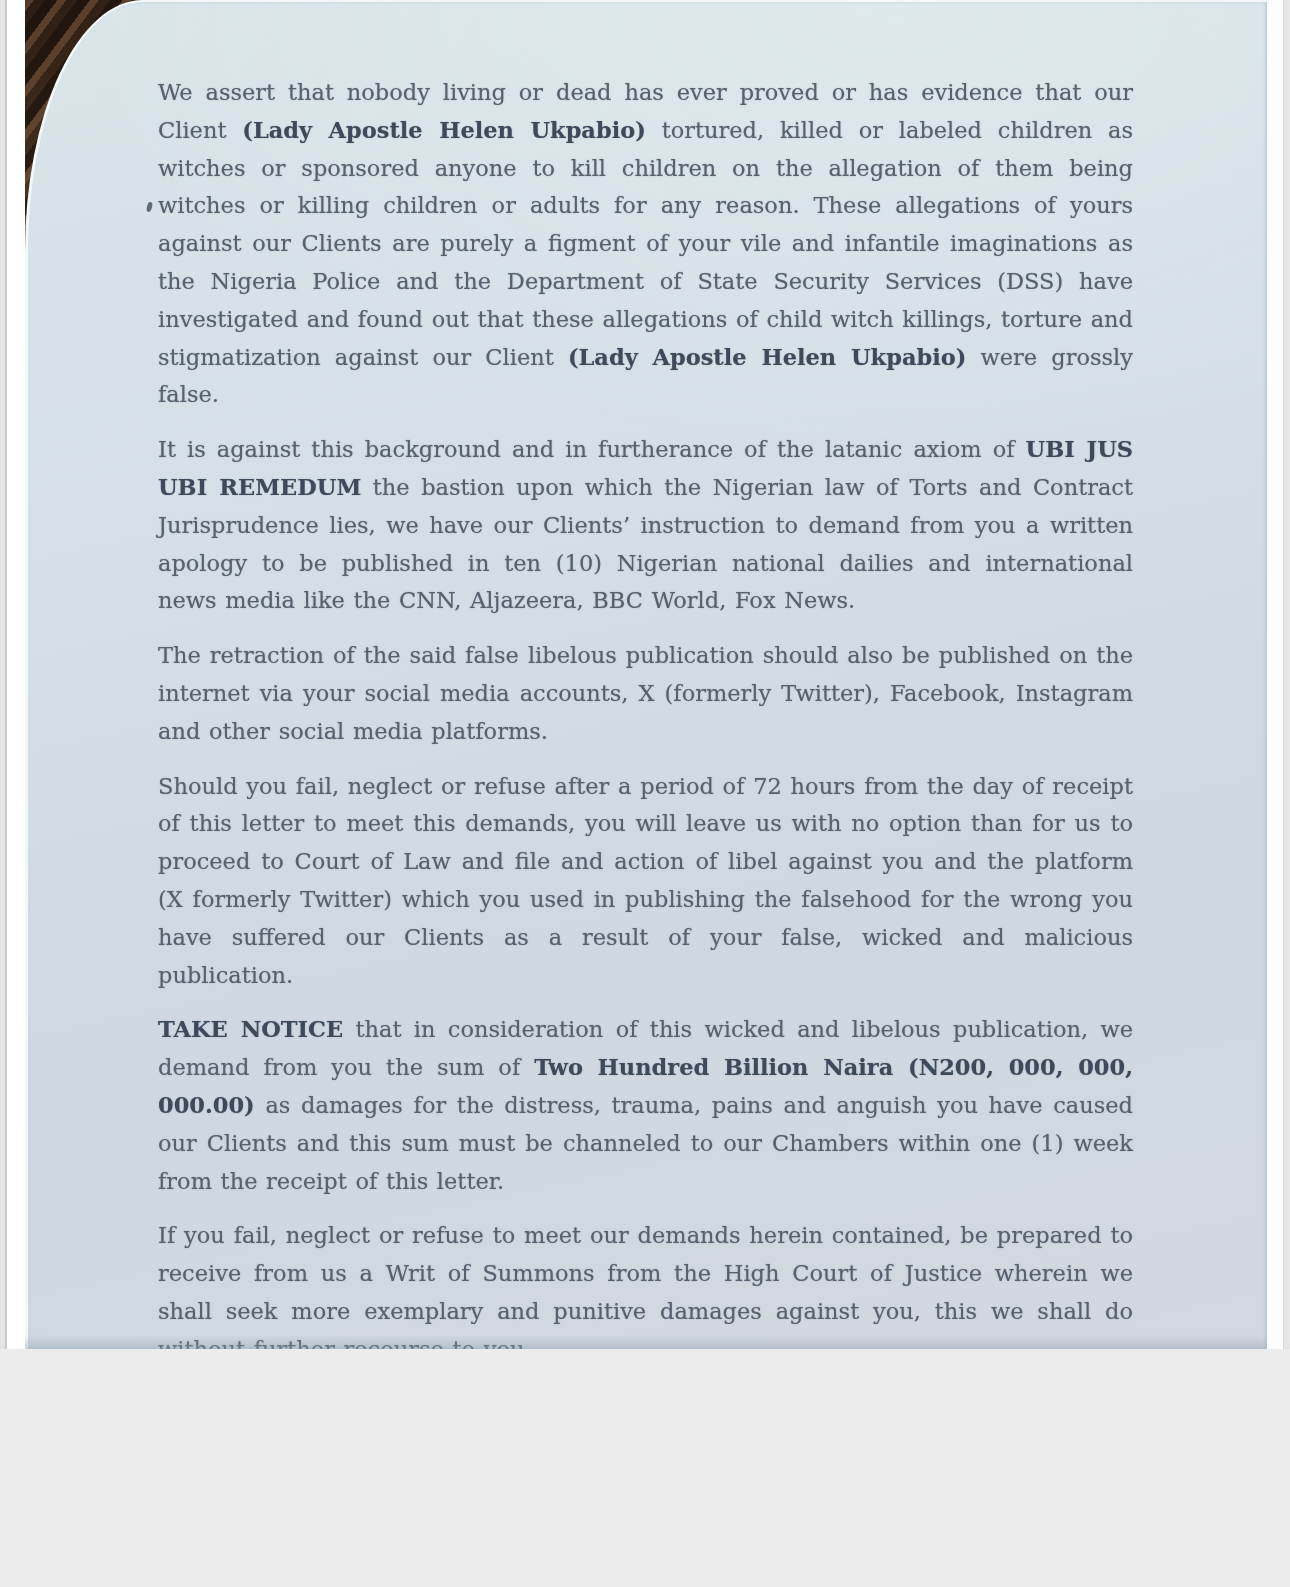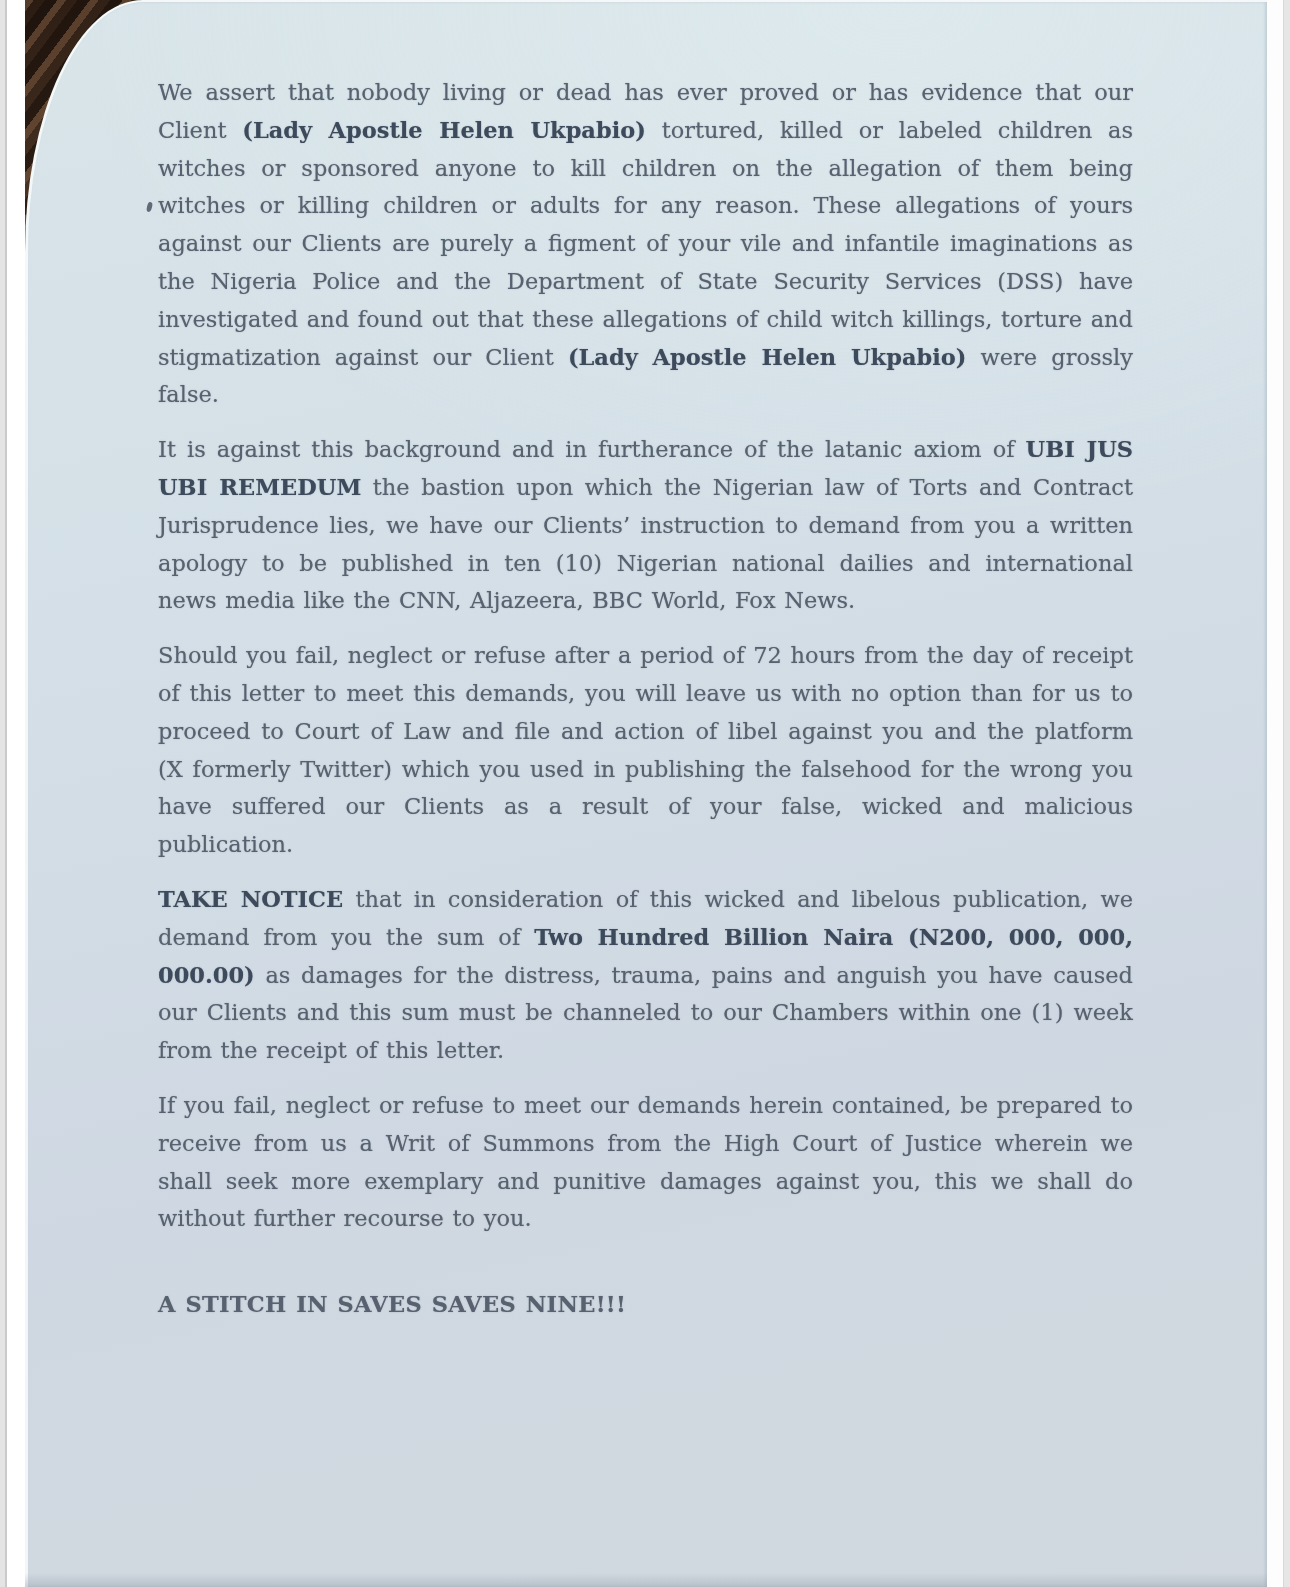--- a/index.html
+++ b/index.html
@@ -4,21 +4,21 @@
 <style>
   html, body {
     margin: 0;
     padding: 0;
     background: #ececec;
     font-family: "DejaVu Serif", "Liberation Serif", serif;
   }
   .screen {
     position: relative;
     width: 1290px;
-    height: 1587px;
+    height: 1349px;
     display: flex;
     flex-direction: row;
     overflow: hidden;
     background: #ececec;
   }
   
   .edge-left {
     width: 7px; height: 100%;
     background: linear-gradient(to right, #e4e4e4 0 70%, #c9caca 70% 100%);
     flex: none;
@@ -124,20 +124,21 @@
     <div class="wood"></div>
     <div class="paper"></div>
     <div class="speck"></div>
 
     <div class="content">
 
       <p><span>We assert that nobody living or dead has ever proved or has evidence that our Client </span><span class="b">(Lady Apostle Helen Ukpabio)</span><span> tortured, killed or labeled children as witches or sponsored anyone to kill children on the allegation of them being witches or killing children or adults for any reason. These allegations of yours against our Clients are purely a figment of your vile and infantile imaginations as the Nigeria Police and the Department of State Security Services (DSS) have investigated and found out that these allegations of child witch killings, torture and stigmatization against our Client </span><span class="b">(Lady Apostle Helen Ukpabio)</span><span> were grossly false.</span></p>
 
       <p><span>It is against this background and in furtherance of the latanic axiom of </span><span class="b">UBI JUS UBI REMEDUM</span><span> the bastion upon which the Nigerian law of Torts and Contract Jurisprudence lies, we have our Clients’ instruction to demand from you a written apology to be published in ten (10) Nigerian national dailies and international news media like the CNN, Aljazeera, BBC World, Fox News.</span></p>
 
+      <p><span>The retraction of the said false libelous publication should also be published on the internet via your social media accounts, X (formerly Twitter), Facebook, Instagram and other social media platforms.</span></p>
 
 
       <p><span>Should you fail, neglect or refuse after a period of 72 hours from the day of receipt of this letter to meet this demands, you will leave us with no option than for us to proceed to Court of Law and file and action of libel against you and the platform (X formerly Twitter) which you used in publishing the falsehood for the wrong you have suffered our Clients as a result of your false, wicked and malicious publication.</span></p>
 
       <p><span class="b">TAKE NOTICE</span><span> that in consideration of this wicked and libelous publication, we demand from you the sum of </span><span class="b">Two Hundred Billion Naira (N200, 000, 000, 000.00)</span><span> as damages for the distress, trauma, pains and anguish you have caused our Clients and this sum must be channeled to our Chambers within one (1) week from the receipt of this letter.</span></p>
 
       <p><span>If you fail, neglect or refuse to meet our demands herein contained, be prepared to receive from us a Writ of Summons from the High Court of Justice wherein we shall seek more exemplary and punitive damages against you, this we shall do without further recourse to you.</span></p>
 
       <p class="closing">A STITCH IN SAVES SAVES NINE!!!</p>
 

